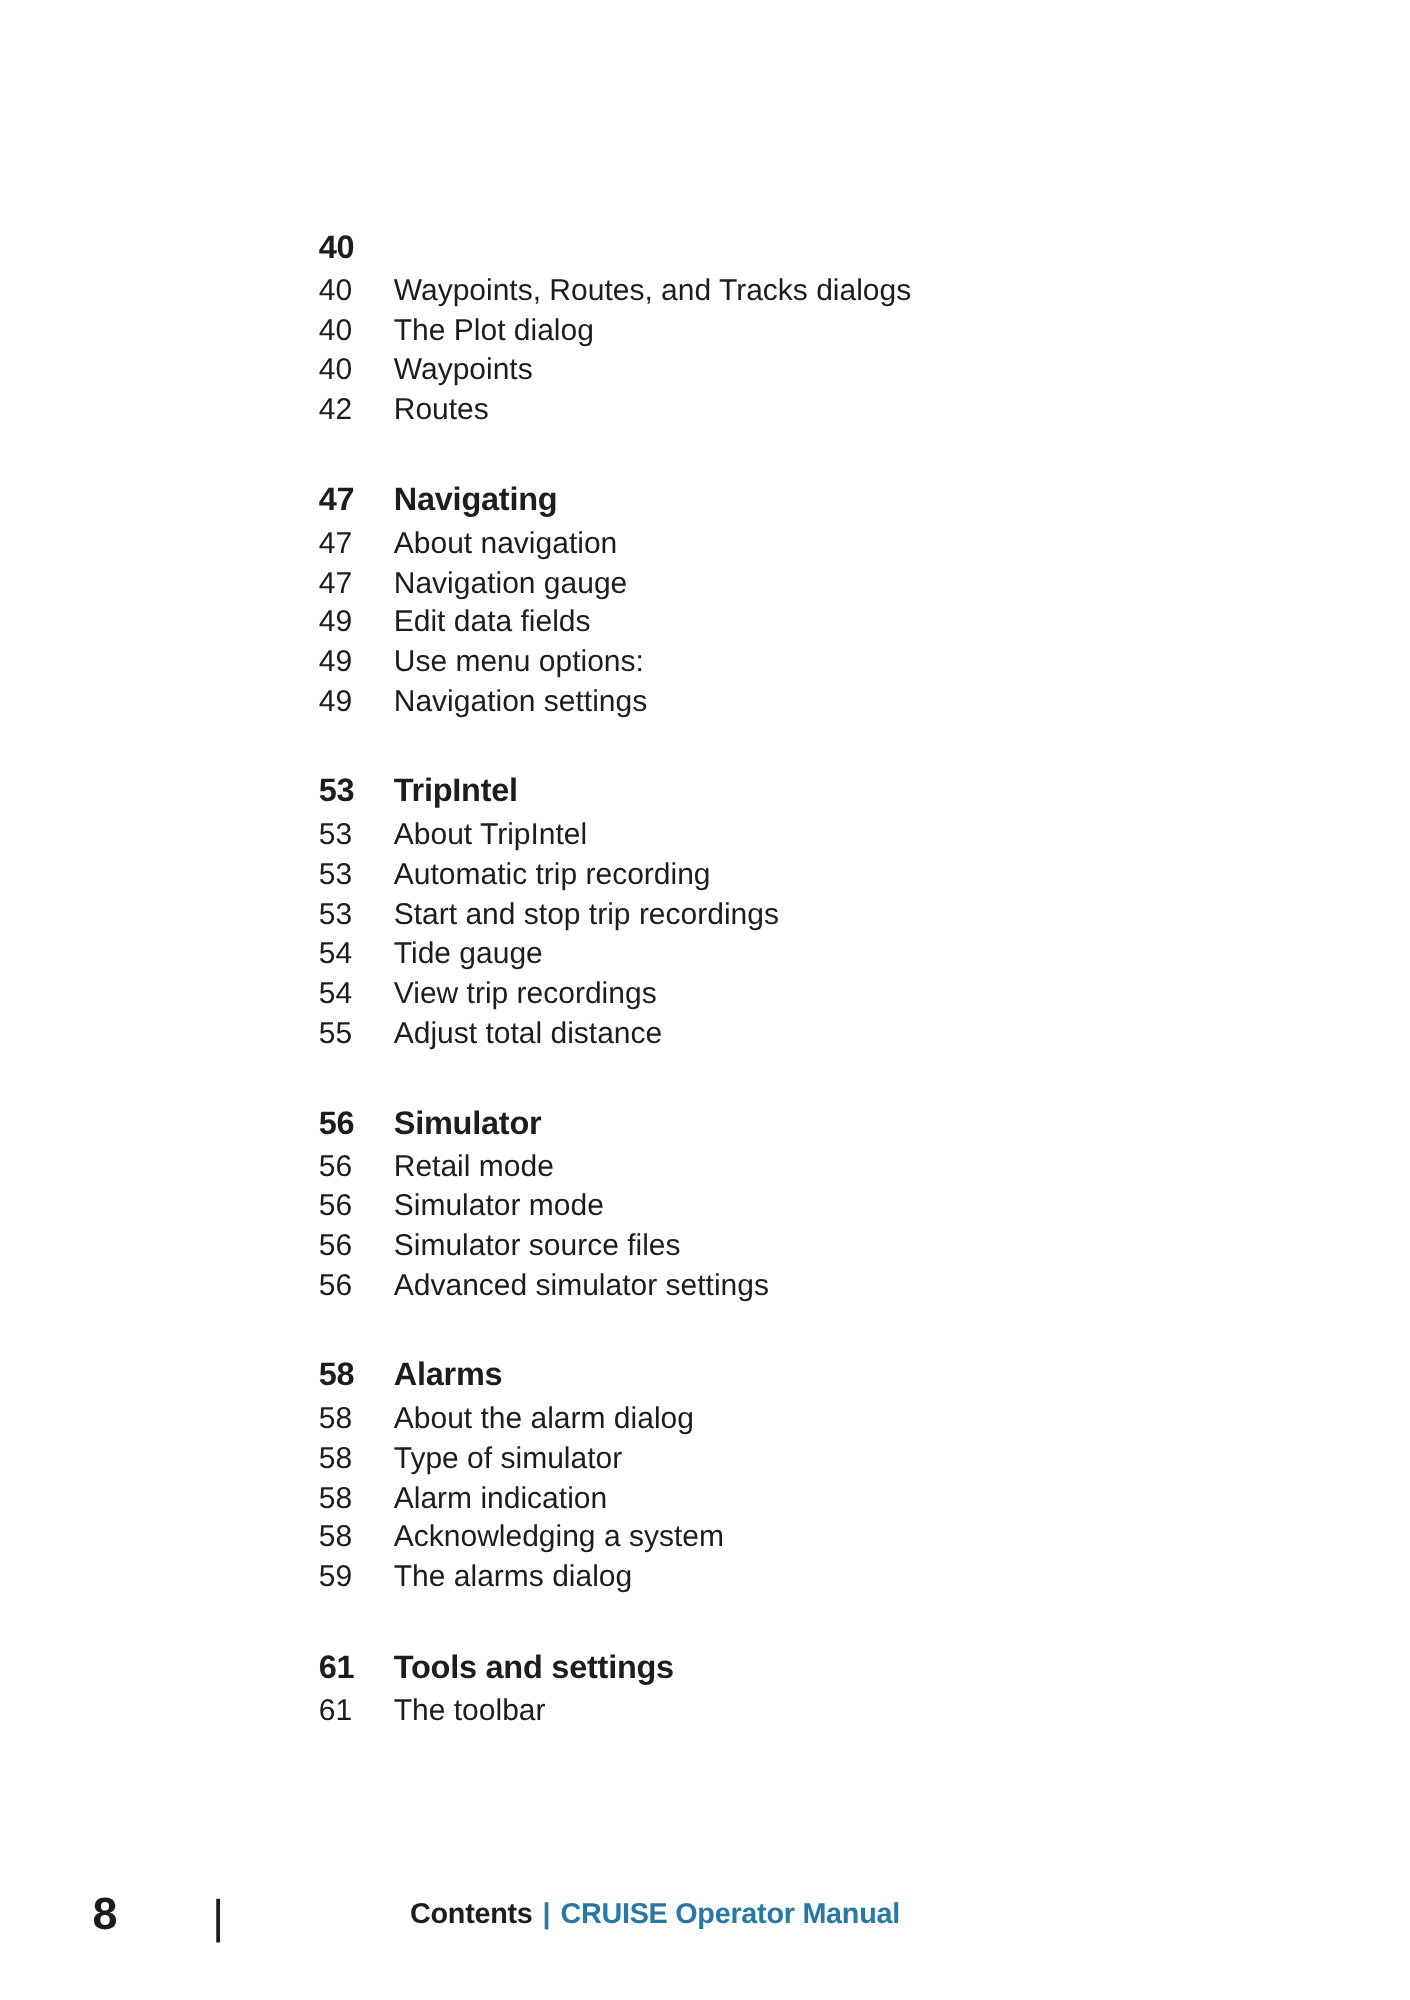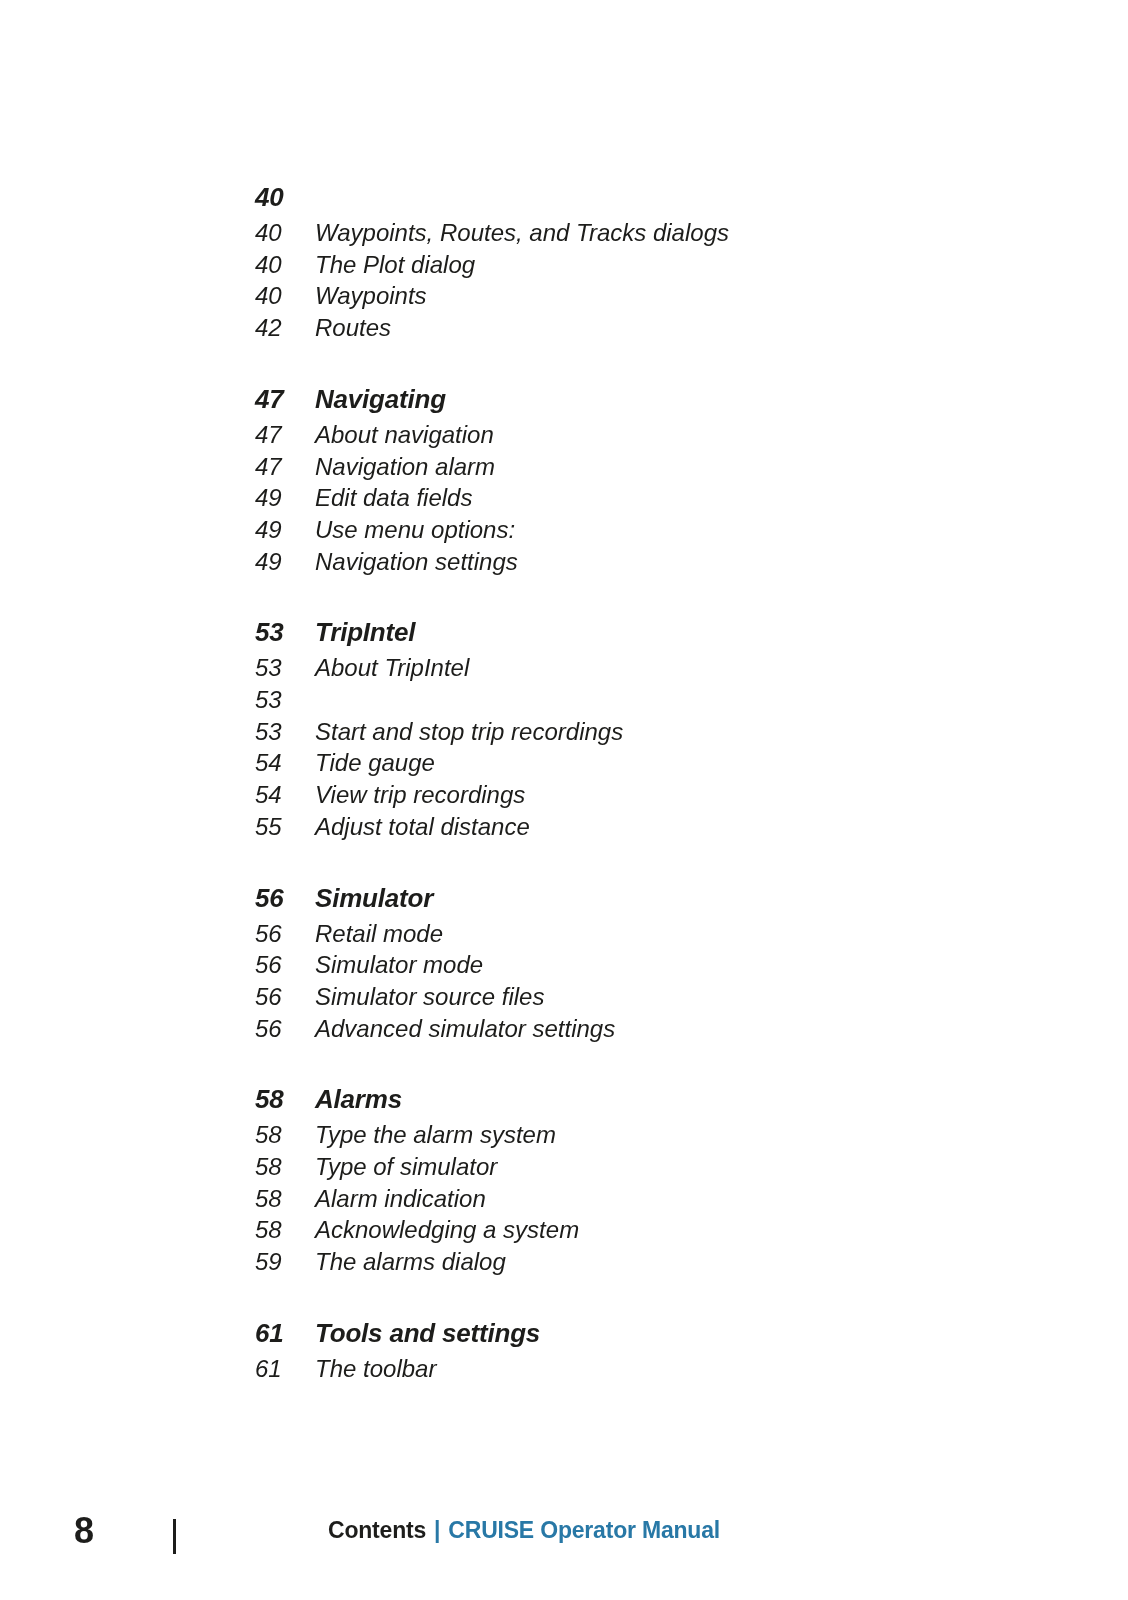--- a/index.html
+++ b/index.html
@@ -17,21 +17,20 @@
   }
   
   .toc {
     position: absolute;
     left: 255px;
     top: 181px;
     width: 640px;
   }
   .toc section {
     margin: 0 0 39px 0;
-    font-style: italic;
   }
   .row {
     display: flex;
     align-items: baseline;
   }
   .row .num {
     flex: 0 0 60px;
     width: 60px;
   }
   .row.entry {
@@ -107,21 +106,21 @@
       <div class="row heading">
         <span class="num">47</span>
         <span class="title">Navigating</span>
       </div>
       <div class="row entry">
         <span class="num">47</span>
         <span class="title">About navigation</span>
       </div>
       <div class="row entry">
         <span class="num">47</span>
-        <span class="title">Navigation alarm</span>
+        <span class="title">Navigation gauge</span>
       </div>
       <div class="row entry">
         <span class="num">49</span>
         <span class="title">Edit data fields</span>
       </div>
       <div class="row entry">
         <span class="num">49</span>
         <span class="title">Use menu options:</span>
       </div>
       <div class="row entry">
@@ -133,20 +132,21 @@
       <div class="row heading">
         <span class="num">53</span>
         <span class="title">TripIntel</span>
       </div>
       <div class="row entry">
         <span class="num">53</span>
         <span class="title">About TripIntel</span>
       </div>
       <div class="row entry">
         <span class="num">53</span>
+        <span class="title">Automatic trip recording</span>
       </div>
       <div class="row entry">
         <span class="num">53</span>
         <span class="title">Start and stop trip recordings</span>
       </div>
       <div class="row entry">
         <span class="num">54</span>
         <span class="title">Tide gauge</span>
       </div>
       <div class="row entry">
@@ -180,21 +180,21 @@
         <span class="title">Advanced simulator settings</span>
       </div>
     </section>
     <section>
       <div class="row heading">
         <span class="num">58</span>
         <span class="title">Alarms</span>
       </div>
       <div class="row entry">
         <span class="num">58</span>
-        <span class="title">Type the alarm system</span>
+        <span class="title">About the alarm dialog</span>
       </div>
       <div class="row entry">
         <span class="num">58</span>
         <span class="title">Type of simulator</span>
       </div>
       <div class="row entry">
         <span class="num">58</span>
         <span class="title">Alarm indication</span>
       </div>
       <div class="row entry">

